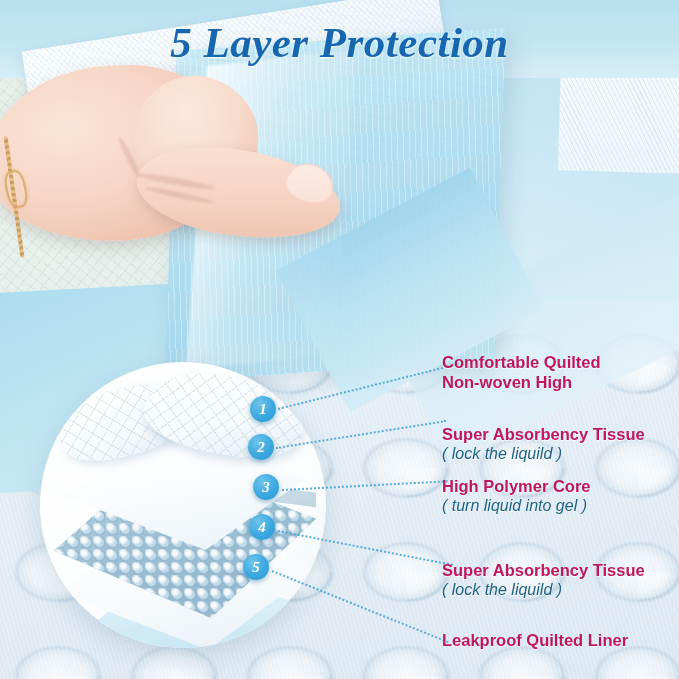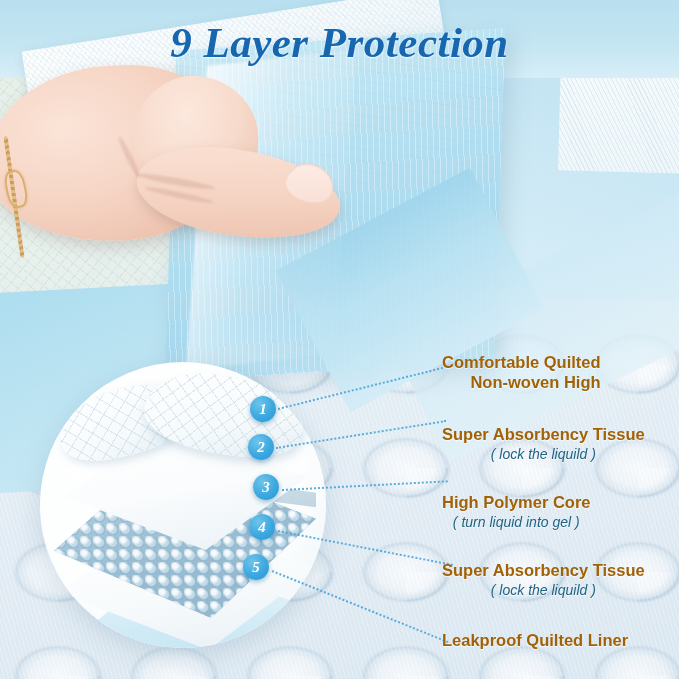--- a/index.html
+++ b/index.html
@@ -169,25 +169,25 @@
   
   .title{position:absolute;left:0;top:18px;width:679px;text-align:center;
     font-family:"Liberation Serif",serif;font-style:italic;font-weight:bold;
     font-size:43px;letter-spacing:.5px;color:#1766b0;
     text-shadow:0 1px 2px rgba(255,255,255,.85);z-index:10;}
 
   
   .labels{position:absolute;left:442px;top:352px;width:240px;z-index:9;}
   .lab{position:absolute;left:0;}
   .lab .main{font-family:"Liberation Sans",sans-serif;font-weight:bold;
-    font-size:16.5px;color:#a16207;line-height:20px;white-space:nowrap;
-    text-shadow:0 1px 1px rgba(255,255,255,.8);text-align:right;}
+    font-size:16.5px;color:#be185d;line-height:20px;white-space:nowrap;
+    text-shadow:0 1px 1px rgba(255,255,255,.8);}
   .lab .sub{font-family:"Liberation Sans",sans-serif;font-style:italic;
-    font-size:14px;color:#1f6384;line-height:20px;white-space:nowrap;
-    text-shadow:0 1px 1px rgba(255,255,255,.8);text-align:center;}
+    font-size:16px;color:#1f6384;line-height:20px;white-space:nowrap;
+    text-shadow:0 1px 1px rgba(255,255,255,.8);}
 </style>
 </head>
 <body>
 
 <div id="stage">
 
   <div class="bg-base"></div>
   <div class="quilt"></div>
   <div class="quilt-lines"></div>
   <div class="quilt-seam"></div>
@@ -249,35 +249,35 @@
   <div class="leader" style="left:282px;top:489px;width:166px;transform:rotate(-3deg);"></div>
   <div class="leader" style="left:278px;top:530px;width:178px;transform:rotate(11deg);"></div>
   <div class="leader" style="left:272px;top:570px;width:190px;transform:rotate(22deg);"></div>
 
   <div class="badge" style="left:250px;top:396px;">1</div>
   <div class="badge" style="left:248px;top:434px;">2</div>
   <div class="badge" style="left:253px;top:474px;">3</div>
   <div class="badge" style="left:249px;top:514px;">4</div>
   <div class="badge" style="left:243px;top:554px;">5</div>
 
-  <div class="title">9 Layer Protection</div>
+  <div class="title">5 Layer Protection</div>
 
   <div class="labels">
 
     <div class="lab" style="top:0px;">
       <div class="main">Comfortable Quilted</div>
       <div class="main">Non-woven High</div>
     </div>
 
     <div class="lab" style="top:72px;">
       <div class="main">Super Absorbency Tissue</div>
       <div class="sub">( lock the liquild )</div>
     </div>
 
-    <div class="lab" style="top:140px;">
+    <div class="lab" style="top:124px;">
       <div class="main">High Polymer Core</div>
       <div class="sub">( turn liquid into gel )</div>
     </div>
 
     <div class="lab" style="top:208px;">
       <div class="main">Super Absorbency Tissue</div>
       <div class="sub">( lock the liquild )</div>
     </div>
 
     <div class="lab" style="top:278px;">

